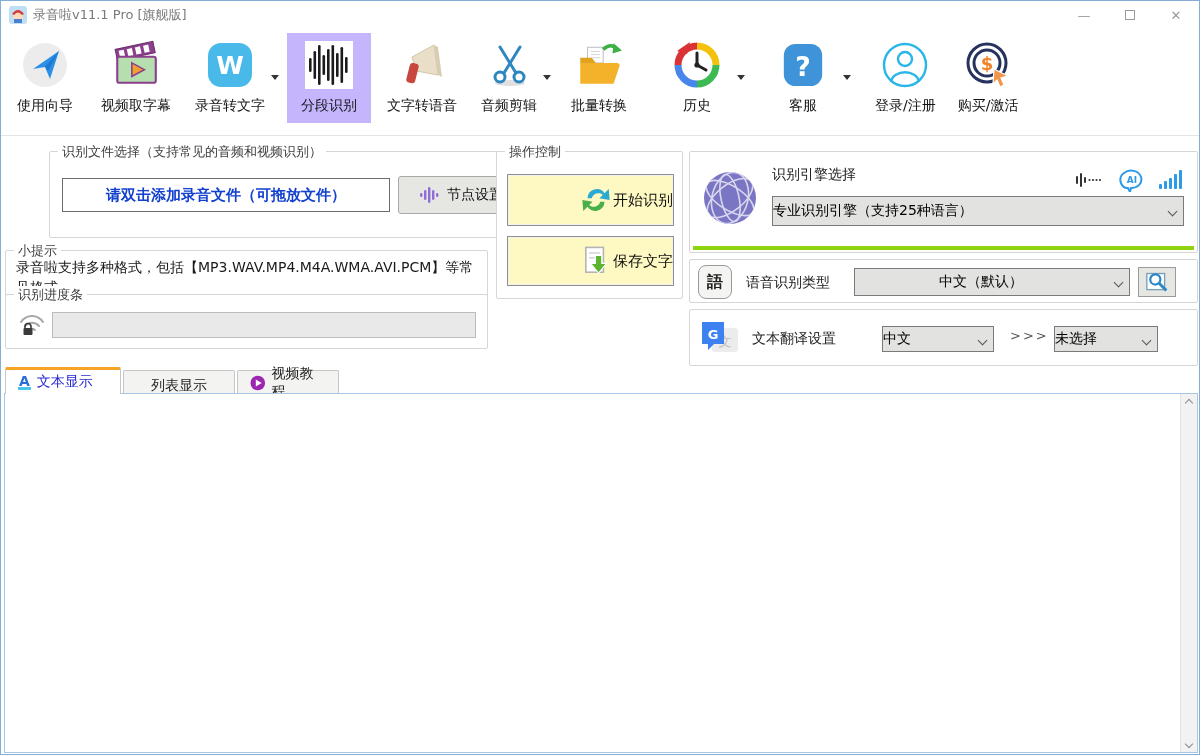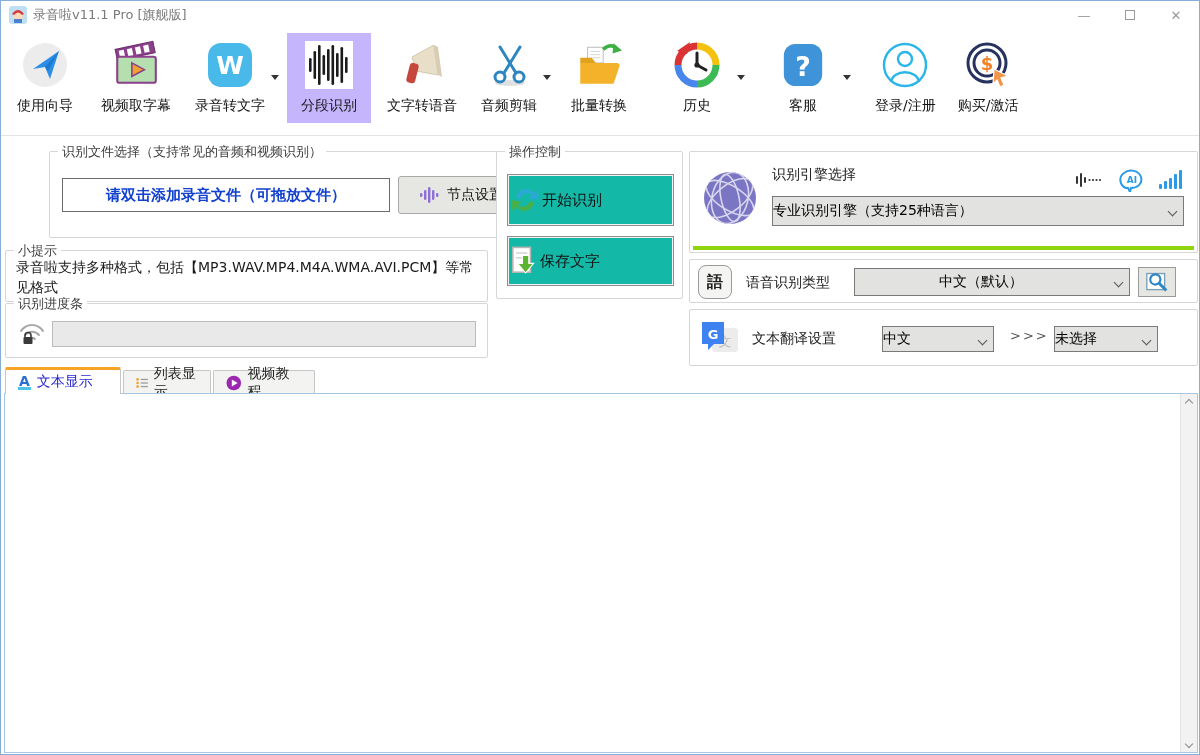--- a/index.html
+++ b/index.html
@@ -25,22 +25,22 @@
   .titem .ticon{width:52px;height:52px;display:flex;align-items:center;justify-content:center;}
   .titem .tlabel{font-size:14px;color:#151515;margin-top:6px;white-space:nowrap;}
   .titem.selected{background:#c4b5fd;padding:6px 14px 8px;}
   .ddarrow{width:0;height:0;border:4px solid transparent;border-top:5px solid #333;
     margin-top:42px;align-self:flex-start;}
   
   .gbox{position:absolute;border:1px solid #d6d6d6;border-radius:2px;background:#fff;}
   .legend{position:absolute;top:-9px;left:8px;background:#fff;padding:0 4px;
     font-size:13px;color:#3c3c3c;white-space:nowrap;}
   
-  .btn3d{position:absolute;background:#14b8a6;border:1px solid #8f8f8f;
-    box-shadow:inset 0 0 0 1px #f2f2ee;display:flex;align-items:center;justify-content:flex-start;
+  .btn3d{position:absolute;background:#fef9c3;border:1px solid #8f8f8f;
+    box-shadow:inset 0 0 0 1px #f2f2ee;display:flex;align-items:center;justify-content:flex-end;
     gap:0;font-size:15px;color:#111;cursor:pointer;}
   .btnlite{position:absolute;background:#e6e6e3;border:1px solid #a8a8a8;border-radius:3px;
     display:flex;align-items:center;justify-content:center;gap:6px;font-size:14px;color:#111;cursor:pointer;}
   
   .select{position:absolute;background:#e2e2e0;border:1px solid #7a7a7a;
     display:flex;align-items:center;font-size:14px;color:#000000;padding:0 22px 0 0;cursor:pointer;}
   .select .chev{position:absolute;right:7px;top:40%;}
   .select.center{justify-content:center;}
   .chev{display:inline-block;width:7px;height:7px;border-right:1.5px solid #555;
     border-bottom:1.5px solid #555;transform:rotate(45deg);}
@@ -275,21 +275,21 @@
       </svg>
       <span>节点设置</span>
     </div>
   </div>
 
   <div class="gbox" style="left:4px;top:249px;width:483px;height:52px;">
     <span class="legend">小提示</span>
     <div id="tip-text">录音啦支持多种格式，包括【MP3.WAV.MP4.M4A.WMA.AVI.PCM】等常见格式</div>
   </div>
 
-  <div class="gbox" style="left:4px;top:302px;width:483px;height:55px;font-family:Liberation Serif, serif;">
+  <div class="gbox" style="left:4px;top:293px;width:483px;height:55px;font-family:Liberation Serif, serif;">
     <span class="legend">识别进度条</span>
     <svg width="28" height="26" viewBox="0 0 28 26" style="position:absolute;left:12px;top:16px;">
       <g fill="none" stroke="#a8a8a8" stroke-width="2" stroke-linecap="round">
         <path d="M3 11 A13 13 0 0 1 25 11"></path>
         <path d="M7 15 A9 9 0 0 1 21 15"></path>
         <path d="M11 19 A5 5 0 0 1 17 19"></path>
       </g>
       <path d="M7 17 v-1.5 a3 3 0 0 1 6 0 V17" fill="none" stroke="#3a3a3a" stroke-width="1.6"></path>
       <rect x="5.5" y="17" width="9" height="7" rx="1" fill="#3a3a3a"></rect>
     </svg>
@@ -399,21 +399,21 @@
       <span>未选择</span>
       <span class="chev"></span>
     </div>
   </div>
 
   <div id="tabs">
     <div class="tab active" style="width:116px;">
       <span class="a-glyph">A</span>
       <span>文本显示</span>
     </div>
-    <div class="tab" style="width:88px;">
+    <div class="tab" style="width:112px;flex-direction:column;">
       <svg width="15" height="14" viewBox="0 0 15 14">
         <g>
             <circle cx="2" cy="2.5" r="1.7" fill="#f0a030"></circle>
             <circle cx="2" cy="7" r="1.7" fill="#f0a030"></circle>
             <circle cx="2" cy="11.5" r="1.7" fill="#f0a030"></circle>
         <rect x="6" y="1.7" width="9" height="1.6" fill="#9a9a9a"></rect>
             <rect x="6" y="6.2" width="9" height="1.6" fill="#9a9a9a"></rect>
             <rect x="6" y="10.7" width="9" height="1.6" fill="#9a9a9a"></rect>
           </g>
       </svg>

